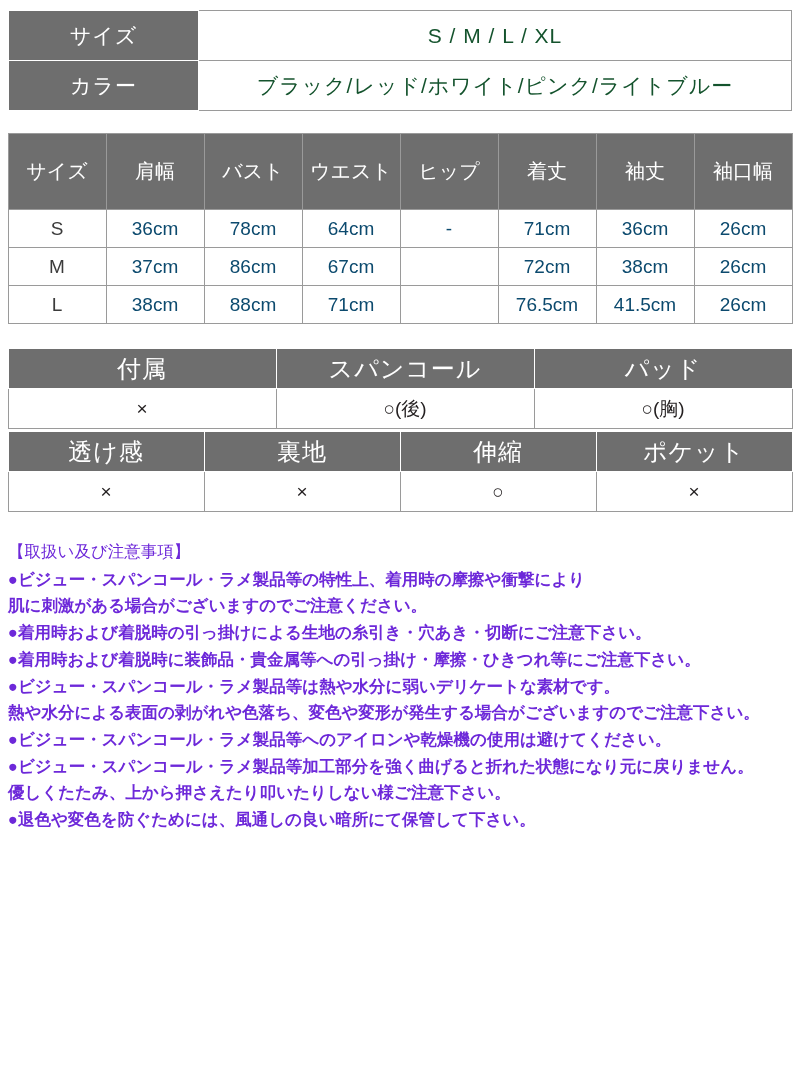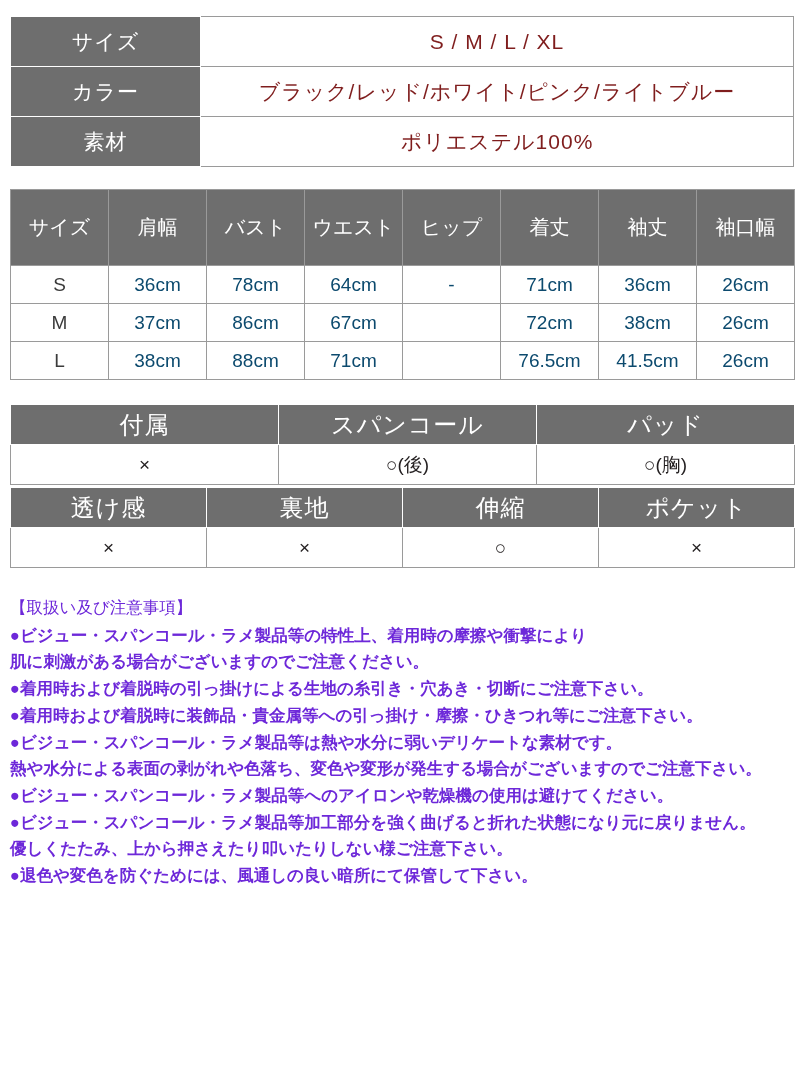--- a/index.html
+++ b/index.html
@@ -10,21 +10,21 @@
   }
   body {
     width: 800px;
     height: 1067px;
     font-family: "Liberation Sans", sans-serif;
     color: #231f20;
     position: relative;
   }
   .page {
     width: 800px;
-    padding: 10px;
+    padding: 4px;
   }
 
   table {
     border-collapse: collapse;
     width: 784px;
     margin: 0 auto;
     table-layout: fixed;
   }
 
   
@@ -38,21 +38,21 @@
   }
   .spec-table td.head {
     background: #6e6e6e;
     color: #ffffff;
     width: 190px;
     font-size: 21px;
     letter-spacing: 1px;
   }
   .spec-table td.val {
     background: #ffffff;
-    color: #7f1d1d;
+    color: #14532d;
     border: 1px solid #9a9a9a;
     letter-spacing: 1px;
   }
 
   
   .meas-table {
     margin-top: 22px;
     border: 1px solid #9a9a9a;
   }
   .meas-table th, .meas-table td {
@@ -128,24 +128,20 @@
 
   <table class="spec-table">
     <tbody>
       <tr>
         <td class="head">サイズ</td>
         <td class="val">S / M / L / XL</td>
       </tr>
       <tr>
         <td class="head">カラー</td>
         <td class="val">ブラック/レッド/ホワイト/ピンク/ライトブルー</td>
-      </tr>
-      <tr>
-        <td class="head">素材</td>
-        <td class="val">ポリエステル100%</td>
       </tr>
     </tbody>
   </table>
 
   <table class="meas-table">
     <colgroup>
       <col class="col-size">
         <col class="col-reg">
         <col class="col-reg">
         <col class="col-reg">

